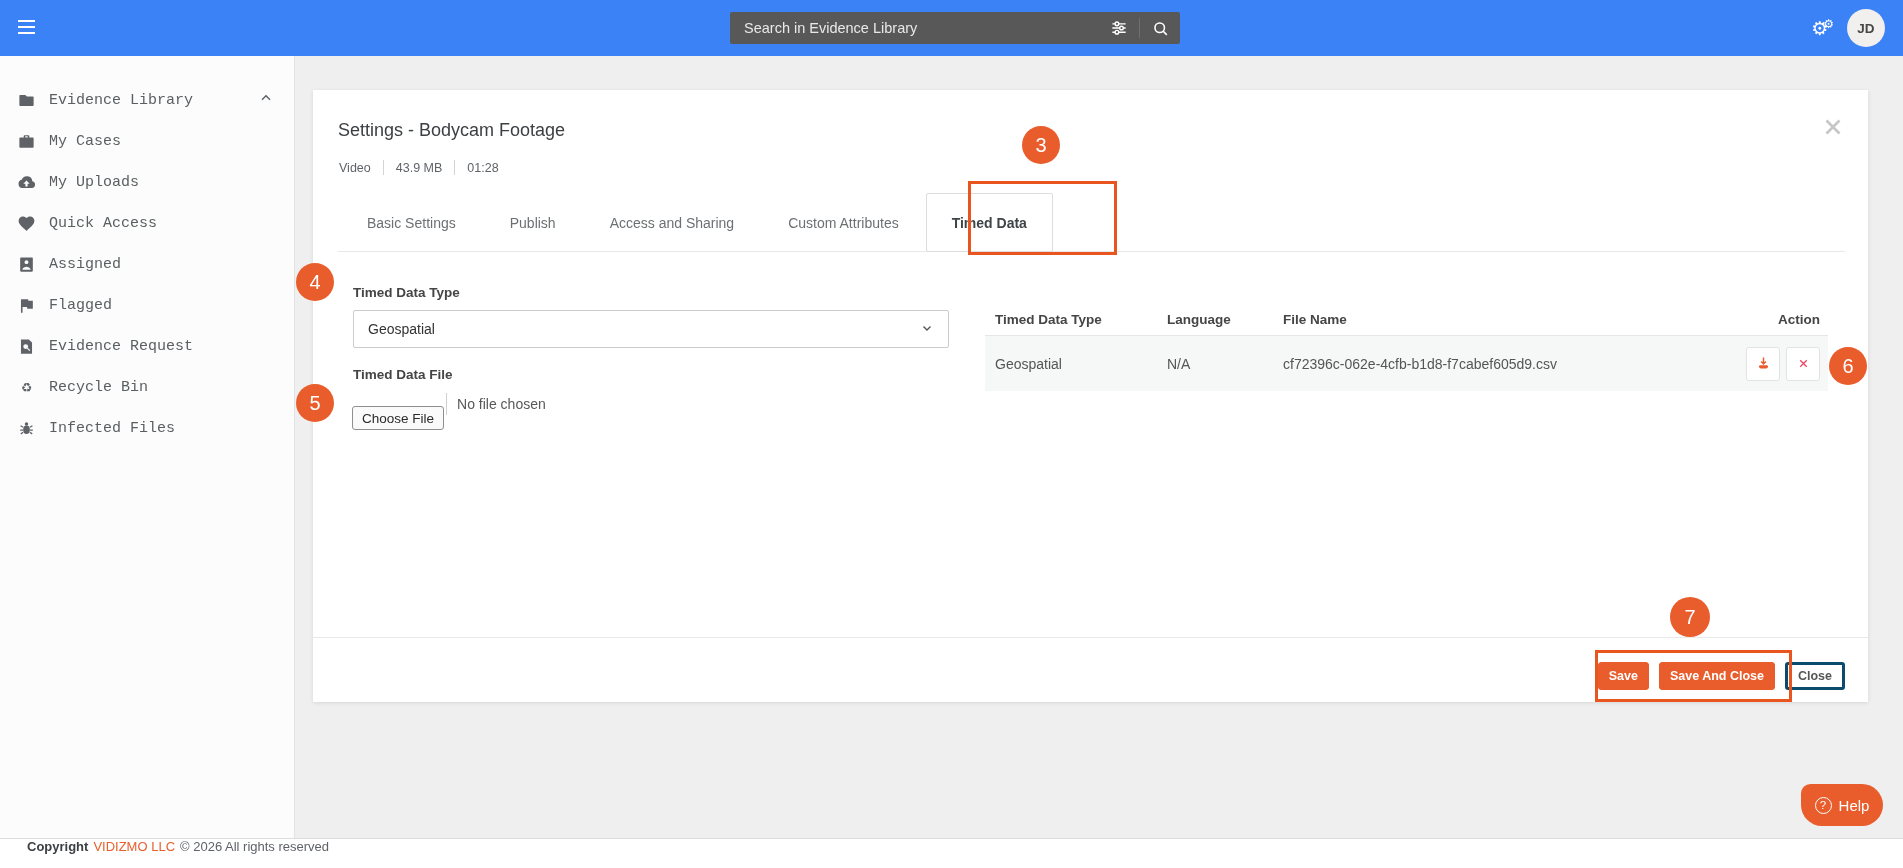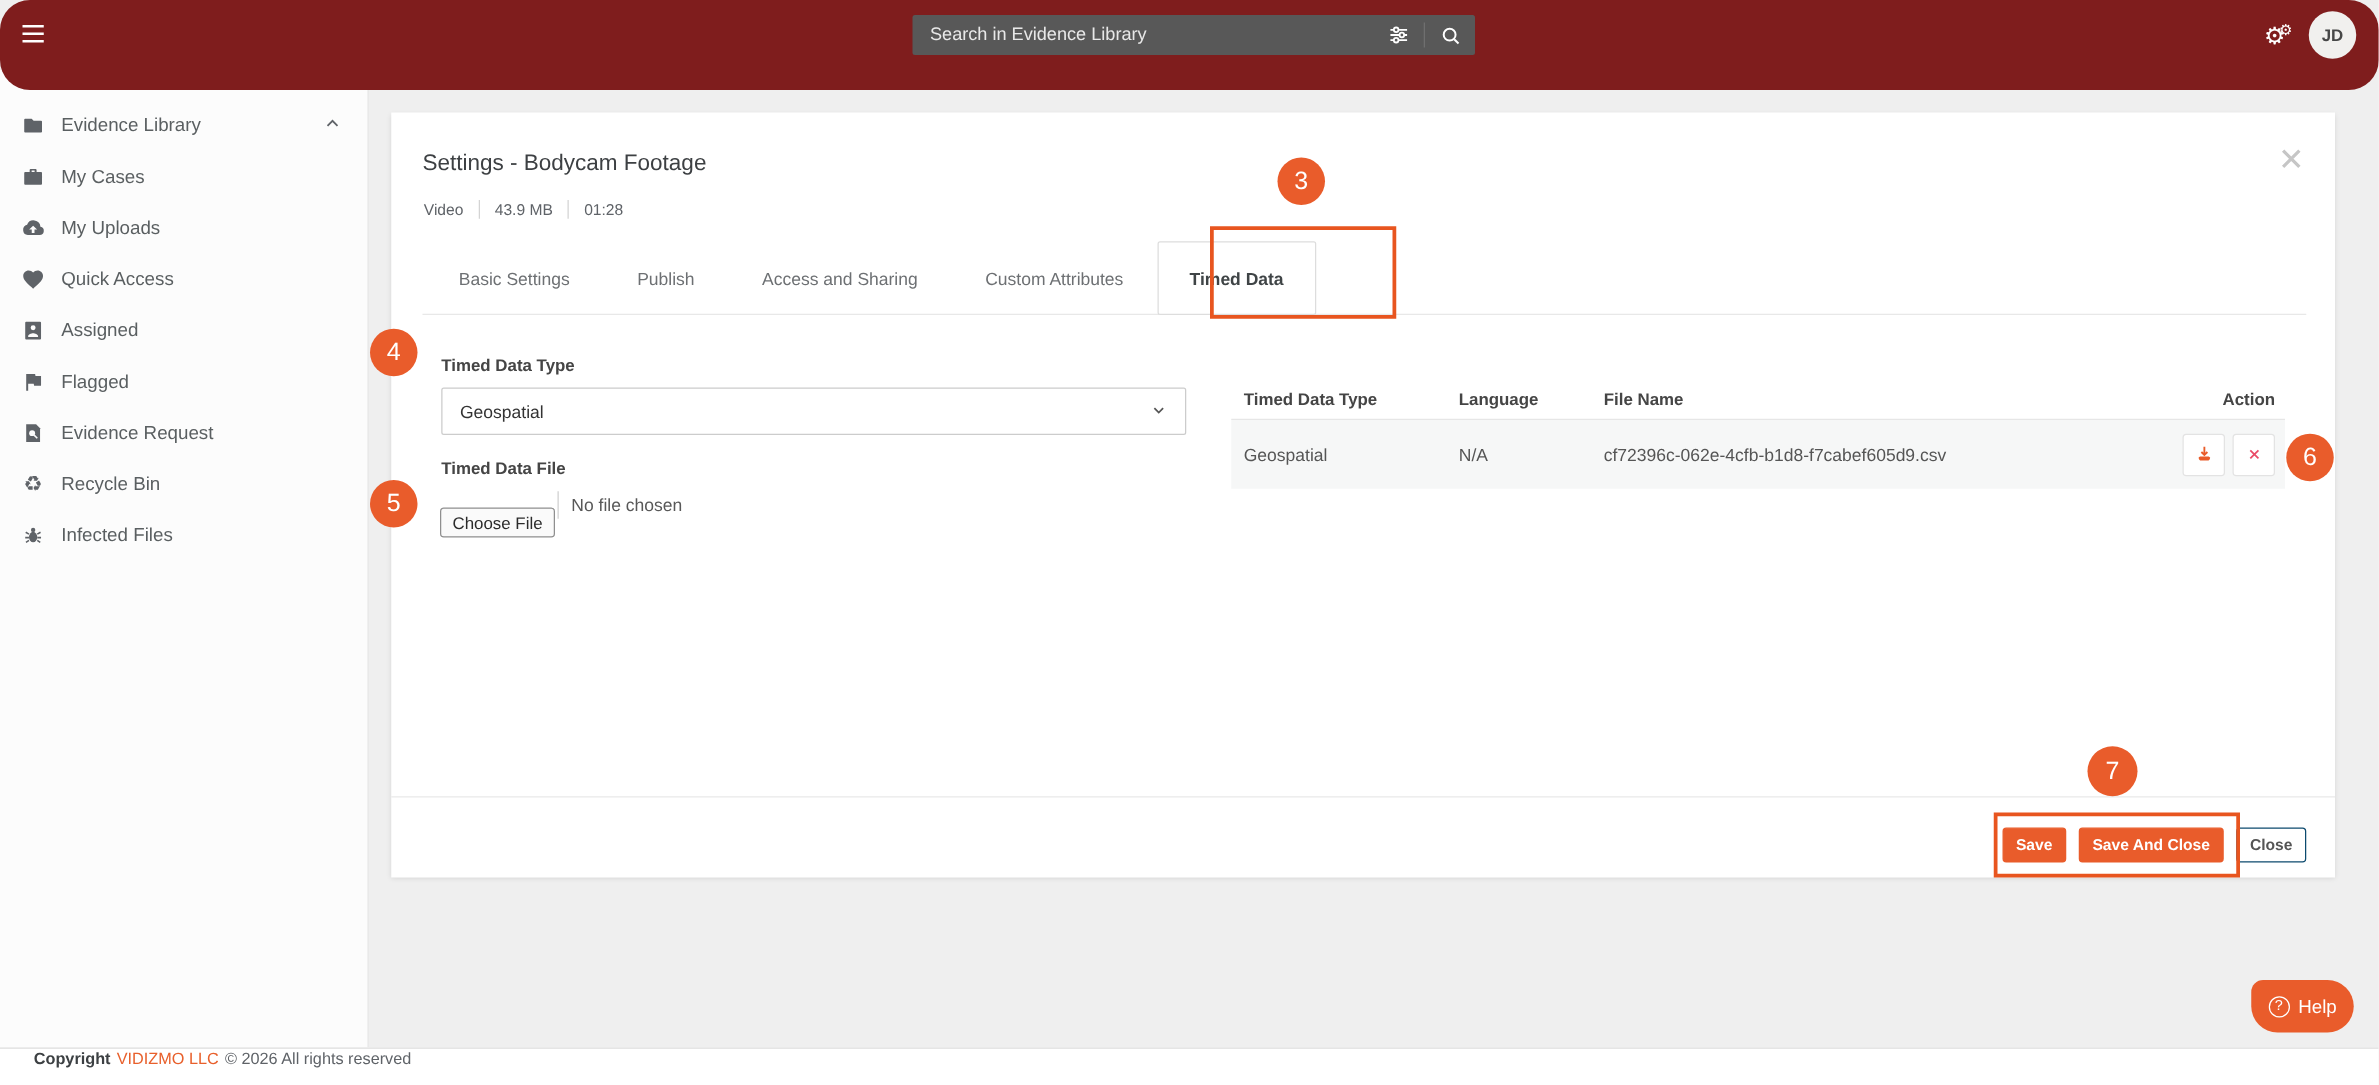--- a/index.html
+++ b/index.html
@@ -1,36 +1,36 @@
 <!DOCTYPE html>
 <html><head>
 <meta charset="utf-8">
 <style>
   * { margin:0; padding:0; box-sizing:border-box; }
   html,body { width:1903px; height:868px; overflow:hidden; }
   body { font-family:"Liberation Sans","DejaVu Sans",sans-serif; background:#efefef; position:relative; cursor:default; }
 
   
-  .topbar { position:absolute; left:0; top:0; width:1903px; height:72px; background:#7f1d1d; z-index:5;border-radius:24px; }
+  .topbar { position:absolute; left:0; top:0; width:1903px; height:56px; background:#3b82f6; z-index:5; }
   .hamburger { position:absolute; left:18px; top:20px; display:flex; flex-direction:column; gap:4px; cursor:pointer; }
   .hamburger i { display:block; width:17px; height:2px; background:#fff; }
   .search-wrap { position:absolute; left:730px; top:12px; width:450px; height:32px; background:#585858; border-radius:2px; display:flex; align-items:center; }
   .search-input { flex:1; height:100%; background:transparent; border:none; outline:none; color:#f3f3f3; font-size:14.5px; padding:0 14px; font-family:inherit; }
   .search-input::placeholder { color:#f0f0f0; opacity:.95; }
   .sbar-btn { width:40px; height:32px; display:flex; align-items:center; justify-content:center; cursor:pointer; }
   .sbar-div { width:1px; height:20px; background:#6f6f6f; }
   .topbar-right { position:absolute; right:18px; top:0; height:56px; display:flex; align-items:center; gap:13px; }
   .gears { color:#fff; cursor:pointer; line-height:1; white-space:nowrap; }
   .gears .g1 { font-size:19px; }
   .gears .g2 { font-size:12px; margin-left:-5px; vertical-align:7px; }
   .avatar { width:38px; height:38px; border-radius:50%; background:#f1f0ee; color:#474747; font-weight:bold; font-size:13.5px; display:flex; align-items:center; justify-content:center; cursor:pointer; }
 
   
   .sidebar { position:absolute; left:0; top:56px; width:295px; height:782px; background:#fcfcfc; border-right:1px solid #e3e3e3; padding-top:24px; z-index:2; }
-  .side-item { height:41px; display:flex; align-items:center; padding:0 20px 0 17px; color:#5a5f61; font-size:15px; cursor:pointer; }
+  .side-item { height:41px; display:flex; align-items:center; padding:0 20px 0 17px; color:#5a5f61; font-size:15px; cursor:pointer;font-family:Liberation Mono, monospace; }
   .side-item .ic { width:19px; height:19px; margin-right:13px; display:flex; align-items:center; justify-content:center; flex:0 0 19px; }
   .side-item .ic svg { width:19px; height:19px; fill:#5f6368; }
   .glyph-ic { font-size:17px; color:#5f6368; line-height:1; }
   .chev-up { margin-left:auto; }
 
   
   .main { position:absolute; left:296px; top:56px; width:1607px; height:782px; background:#efefef; }
   .dialog { position:absolute; left:313px; top:90px; width:1555px; height:612px; background:#fff; box-shadow:0 1px 4px rgba(0,0,0,.10); z-index:3; }
   .dlg-title { position:absolute; left:25px; top:30px; font-size:18px; color:#3d4043; }
   .dlg-close { position:absolute; right:22px; top:24px; cursor:pointer; }
@@ -56,21 +56,21 @@
   .t-head { display:grid; grid-template-columns:172px 116px 1fr 96px; padding:0 8px 0 10px; height:32px; align-items:center; font-size:13.5px; font-weight:bold; color:#454545; border-bottom:1px solid #e6e6e6; }
   .t-head .h-action { text-align:right; }
   .t-row { display:grid; grid-template-columns:172px 116px 1fr 96px; padding:0 8px 0 10px; height:55px; align-items:center; font-size:14px; color:#555; background:#f6f7f7; }
   .t-actions { display:flex; gap:6px; justify-content:flex-end; }
   .act-btn { width:34px; height:34px; background:#fff; border:1px solid #e3e3e3; border-radius:3px; display:flex; align-items:center; justify-content:center; cursor:pointer; }
 
   .dlg-divider { position:absolute; left:0; right:0; top:547px; height:1px; background:#e9e9e9; }
   .footer-btns { position:absolute; top:572px; right:23px; display:flex; gap:10px; }
   .btn { height:28px; padding:0 10px; border-radius:3px; font-size:12.5px; font-weight:bold; font-family:inherit; cursor:pointer; display:flex; align-items:center; }
   .btn-orange { background:#e95c2b; border:1px solid #e95c2b; color:#fff; }
-  .btn-white { background:#fff; border:1px solid #0c4a6e; color:#555; }
+  .btn-white { background:#fff; border:3px solid #0c4a6e; color:#555; }
 
   
   .badge { position:absolute; width:38px; height:38px; border-radius:50%; background:#e95c2b; color:#fff; font-size:20px; display:flex; align-items:center; justify-content:center; z-index:8; }
   .ann-rect { position:absolute; border:3px solid #e8551f; z-index:7; }
   #ann-tab { left:968px; top:181px; width:149px; height:74px; }
   #ann-save { left:1595px; top:650px; width:197px; height:52px; }
   #badge3 { left:1022px; top:126px; }
   #badge4 { left:296px; top:263px; }
   #badge5 { left:296px; top:384px; }
   #badge6 { left:1829px; top:347px; }

